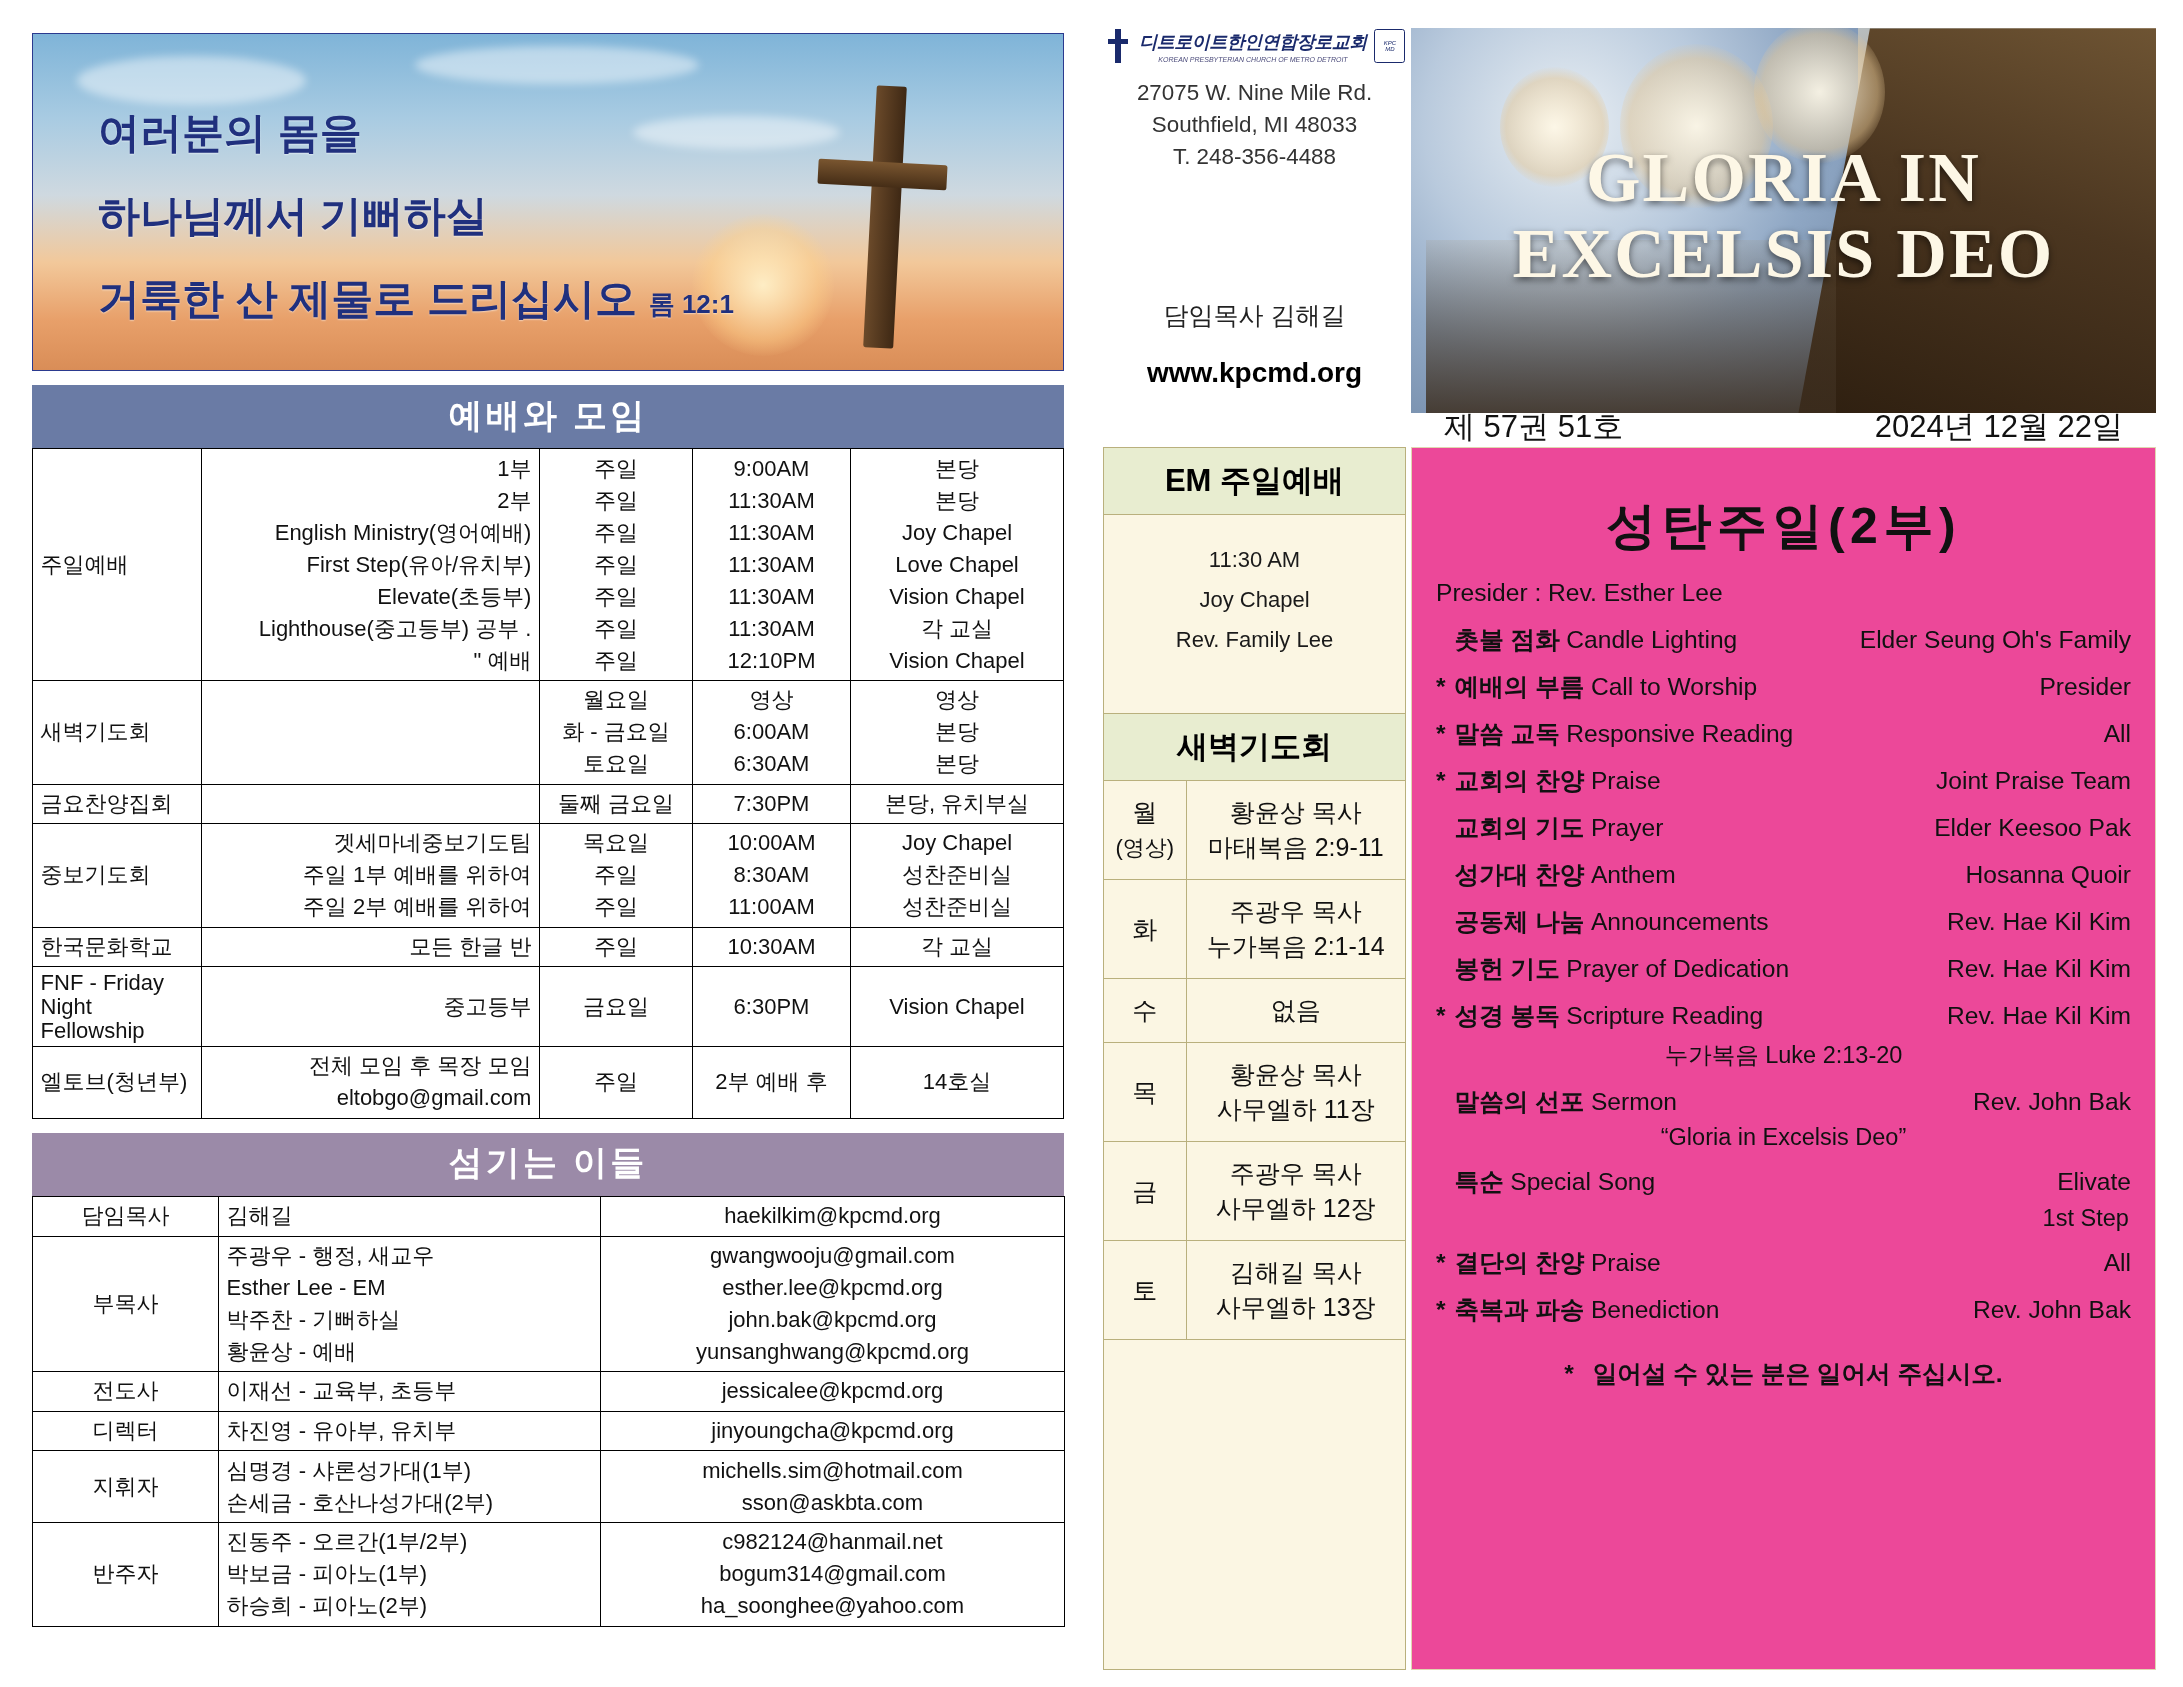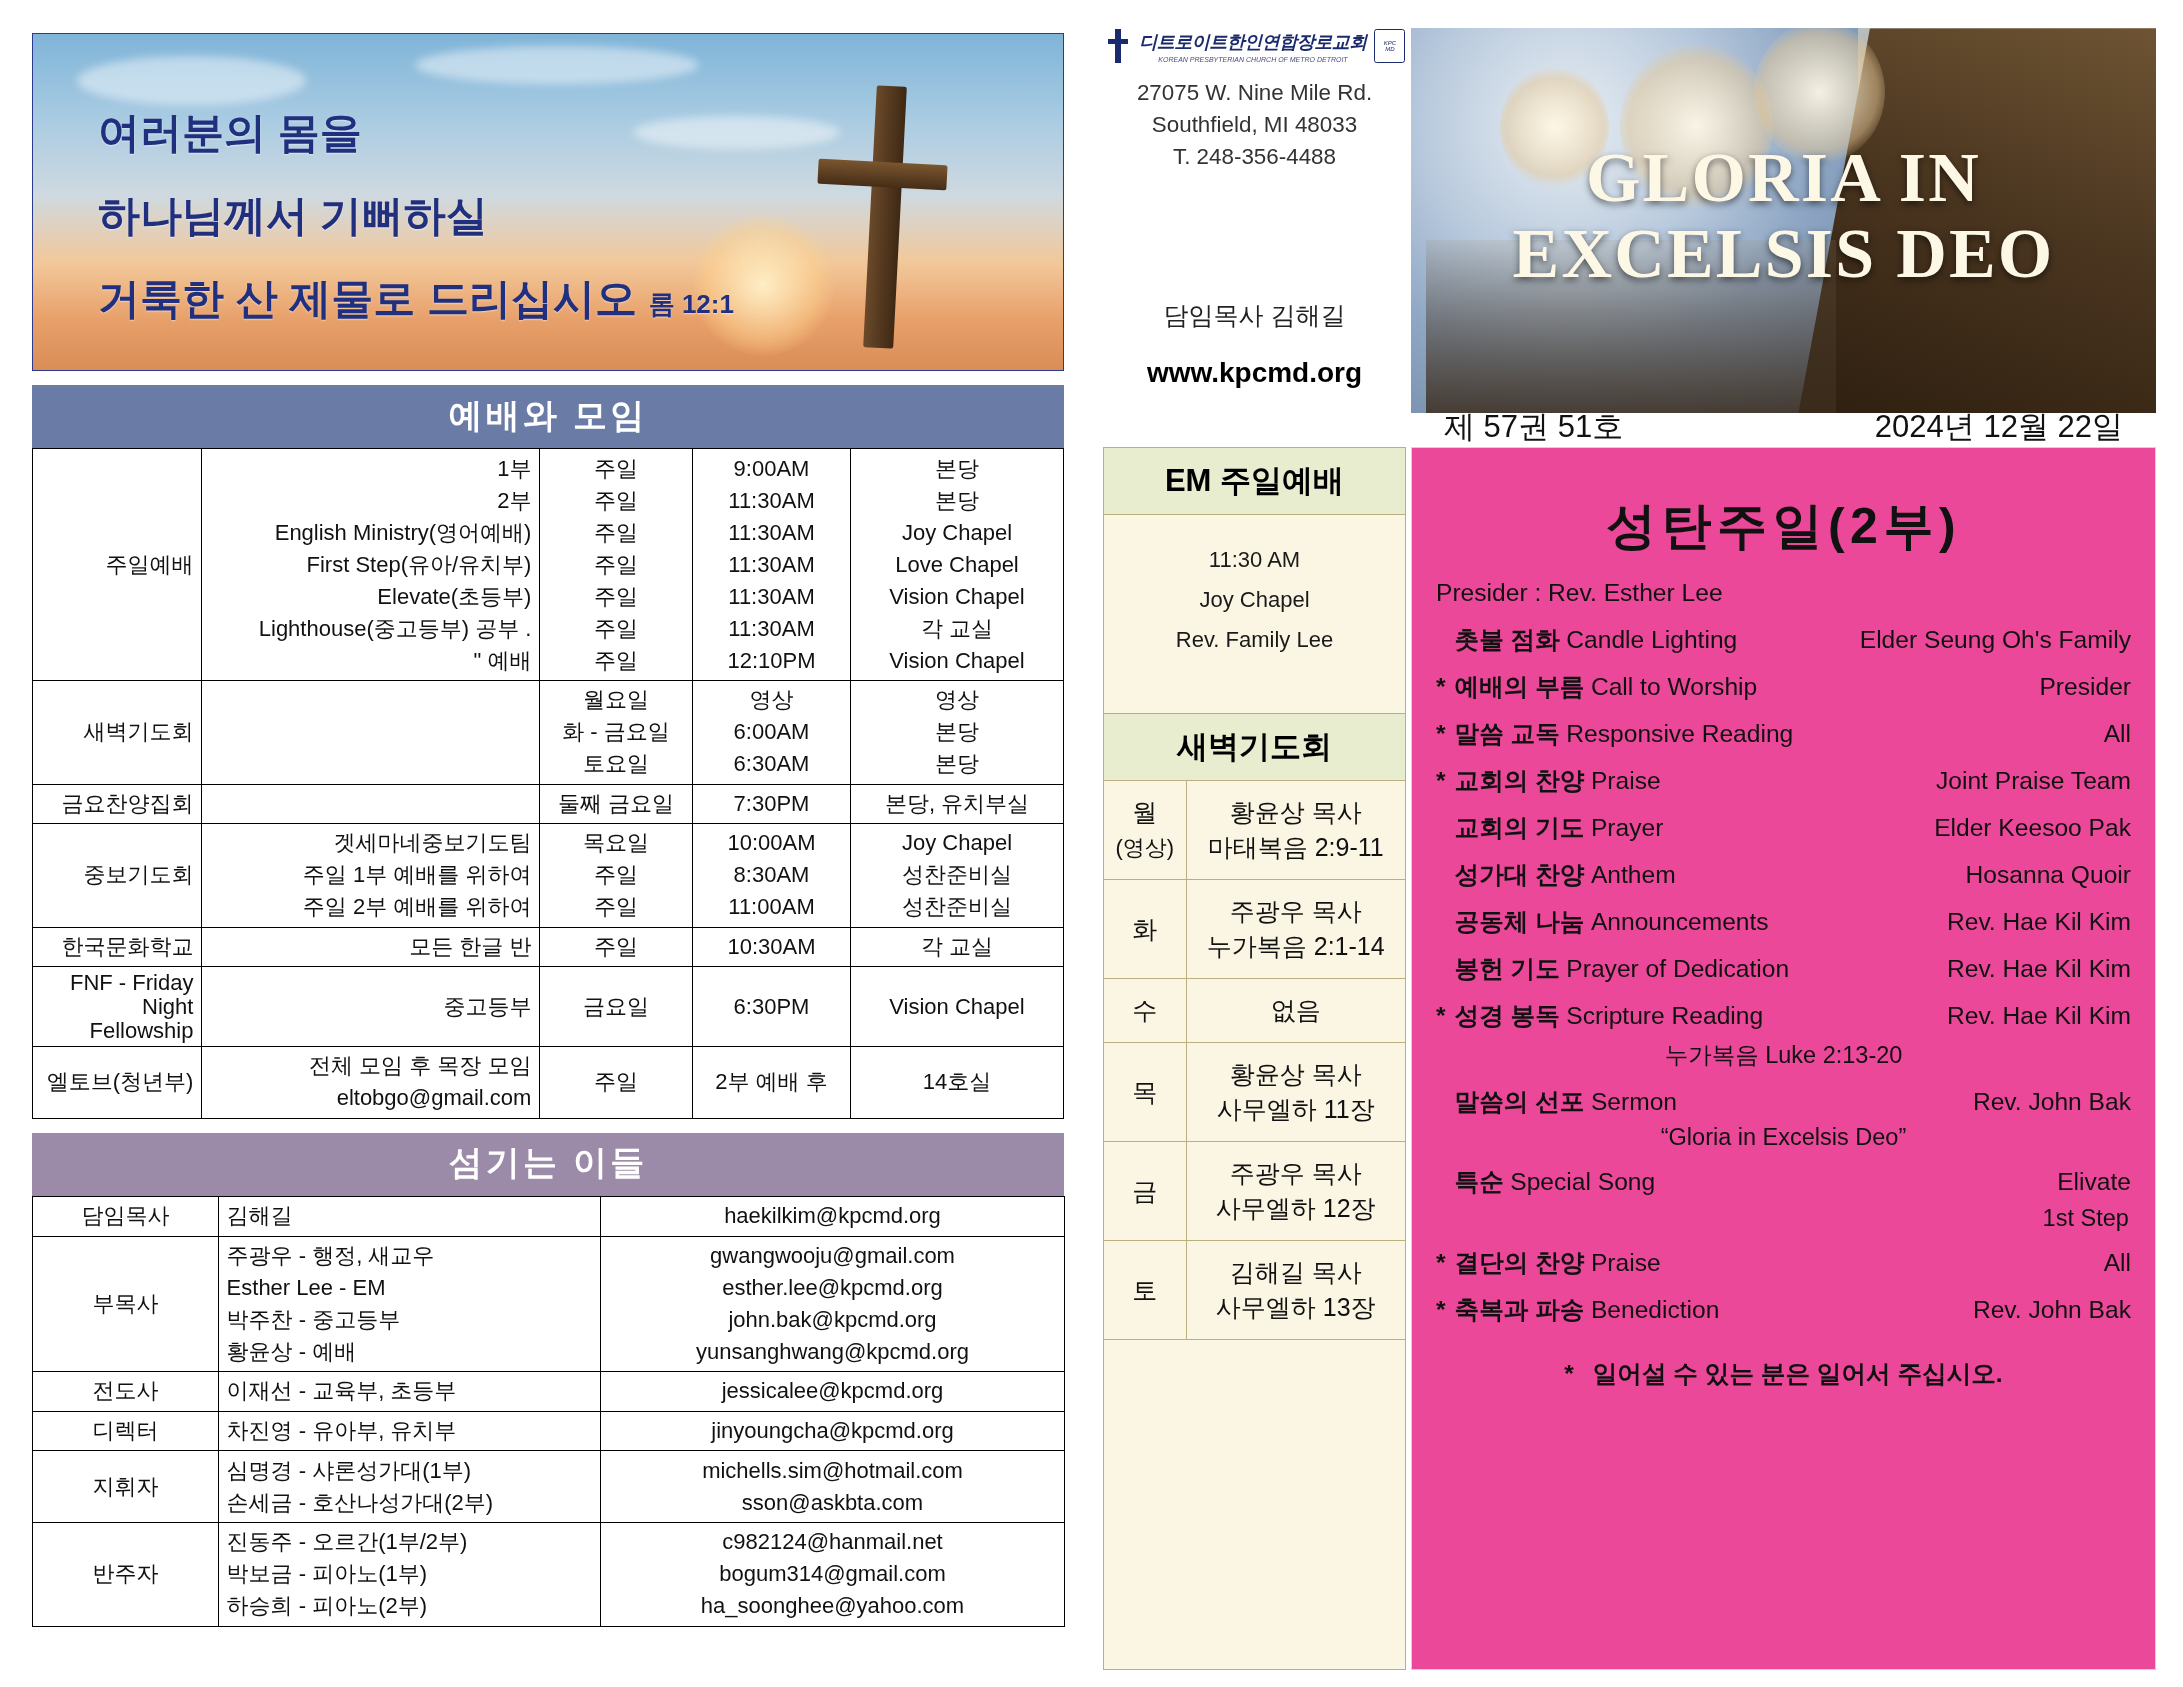--- a/index.html
+++ b/index.html
@@ -94,21 +94,21 @@
     border-collapse: collapse;
     table-layout: fixed;
   }
   table.sched td, table.people td {
     border: 1.1px solid #000;
     font-size: 22px;
     padding: 3.3px 7.6px;
     vertical-align: middle;
     color: #111;
   }
-  .c-name { width: 169px; text-align: right; }
+  .c-name { width: 169px; text-align: left; }
   .c-desc { width: 338px; text-align: right; padding-right: 12px; }
   .c-day  { width: 153px; text-align: center; }
   .c-time { width: 158px; text-align: center; }
   .c-place{ width: 213px; text-align: center; }
   .ml { line-height: 32px; }
   .small-name { font-size: 17.5px; line-height: 24px; }
 
   .p-role { width: 186px; text-align: center; }
   .p-who  { width: 382px; text-align: left; padding-left: 14px; }
   .p-mail { width: 464px; text-align: center; }
@@ -451,21 +451,21 @@
       <tbody>
         <tr>
           <td class="p-role">담임목사</td>
           <td class="p-who"><span style="white-space:pre-line">김해길</span></td>
           <td class="p-mail"><span style="white-space:pre-line">haekilkim@kpcmd.org</span></td>
         </tr>
         <tr>
           <td class="p-role">부목사</td>
           <td class="p-who"><span style="white-space:pre-line">주광우 - 행정, 새교우
 Esther Lee - EM
-박주찬 - 중고등부
+박주찬 - 기뻐하실
 황윤상 - 예배</span></td>
           <td class="p-mail"><span style="white-space:pre-line">gwangwooju@gmail.com
 esther.lee@kpcmd.org
 john.bak@kpcmd.org
 yunsanghwang@kpcmd.org</span></td>
         </tr>
         <tr>
           <td class="p-role">전도사</td>
           <td class="p-who"><span style="white-space:pre-line">이재선 - 교육부, 초등부</span></td>
           <td class="p-mail"><span style="white-space:pre-line">jessicalee@kpcmd.org</span></td>

